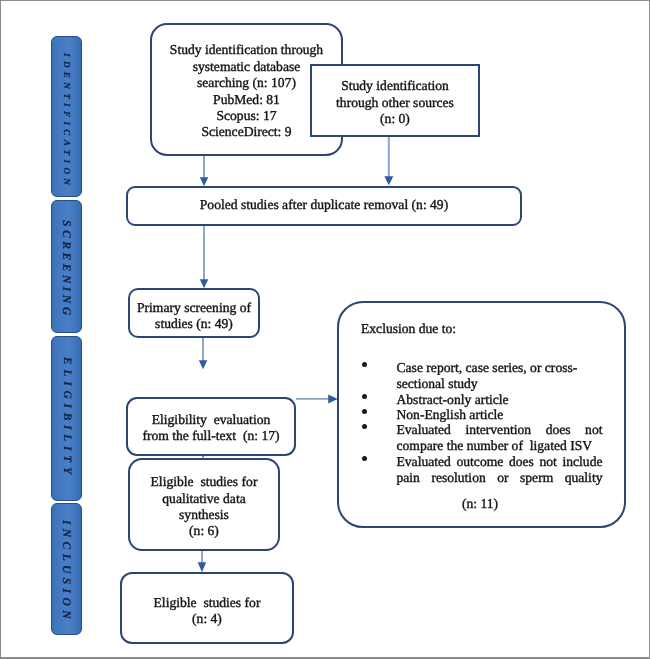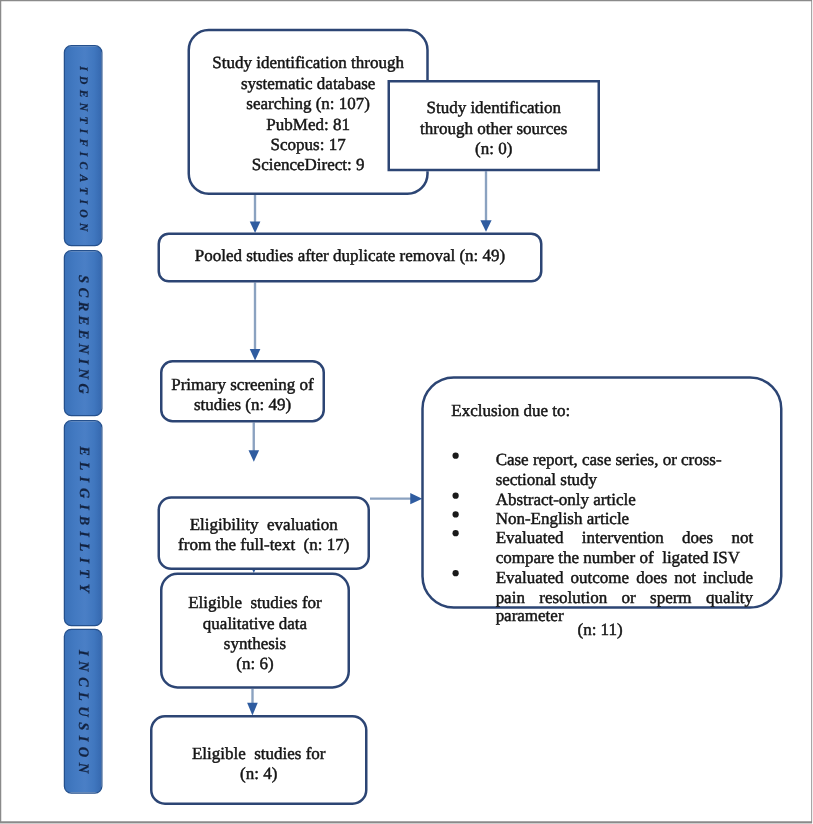--- a/index.html
+++ b/index.html
@@ -81,21 +81,21 @@
       <span class="ln">Scopus: 17</span>
       <span class="ln">ScienceDirect: 9</span>
     </div>
 
     <div class="box" style="left:310px;top:64px;width:170px;height:73px;border-radius:0;font-size:13.6px;line-height:16.4px;padding-top:5px;">
       <span class="ln">Study identification</span>
       <span class="ln">through other sources</span>
       <span class="ln">(n: 0)</span>
     </div>
 
-    <div class="box" style="left:126px;top:186px;width:308px;height:40px;border-radius:9px;font-size:13.6px;line-height:16.4px;padding-bottom:2px;">
+    <div class="box" style="left:126px;top:186px;width:396px;height:40px;border-radius:9px;font-size:13.6px;line-height:16.4px;padding-bottom:2px;">
       <span class="ln">Pooled studies after duplicate removal (n: 49)</span>
     </div>
 
     <div class="box" style="left:128px;top:288px;width:132px;height:50px;border-radius:10px;font-size:13.6px;line-height:16.4px;padding-top:6px;">
       <span class="ln">Primary screening of</span>
       <span class="ln">studies (n: 49)</span>
     </div>
 
     <div class="box" style="left:126px;top:369px;width:170px;height:59px;border-radius:11px;font-size:13.6px;line-height:16.4px;padding-top:3px;margin-top:28px;">
       <span class="ln">Eligibility  evaluation</span>
@@ -107,21 +107,21 @@
       <span class="ln">qualitative data</span>
       <span class="ln">synthesis</span>
       <span class="ln">(n: 6)</span>
     </div>
 
     <div class="box" style="left:120px;top:572px;width:174px;height:72px;border-radius:12px;font-size:13.6px;line-height:16.4px;padding-top:6px;">
       <span class="ln">Eligible  studies for</span>
       <span class="ln">(n: 4)</span>
     </div>
 
-    <div class="exc" style="left:337px;top:301px;width:289px;height:186px;font-size:13.6px;line-height:15.5px;">
+    <div class="exc" style="left:337px;top:301px;width:289px;height:227px;font-size:13.6px;line-height:15.5px;">
       <span class="hd" style="left:22px;top:18px;">Exclusion due to:</span>
       <ul style="left:27px;top:57px;width:236.5px;">
         <li style="top:0px;">
           <span class="bul">•</span>
           <span class="txt">
             <p>Case report, case series, or cross-</p>
             <p>sectional study</p>
           </span>
         </li>
         <li style="top:32px;">
@@ -141,21 +141,20 @@
           <span class="txt">
             <p class="just"><span>Evaluated</span><span>intervention</span><span>does</span><span>not</span></p>
             <p>compare the number of  ligated ISV</p>
           </span>
         </li>
         <li style="top:94px;">
           <span class="bul">•</span>
           <span class="txt">
             <p class="just"><span>Evaluated</span><span>outcome</span><span>does</span><span>not</span><span>include</span></p>
             <p class="just"><span>pain</span><span>resolution</span><span>or</span><span>sperm</span><span>quality</span></p>
-            <p>parameter</p>
           </span>
         </li>
       </ul>
       <span class="tot" style="left:123px;top:193px;">(n: 11)</span>
     </div>
 
   </div>
   <div class="frame"></div>
 </div>
 

